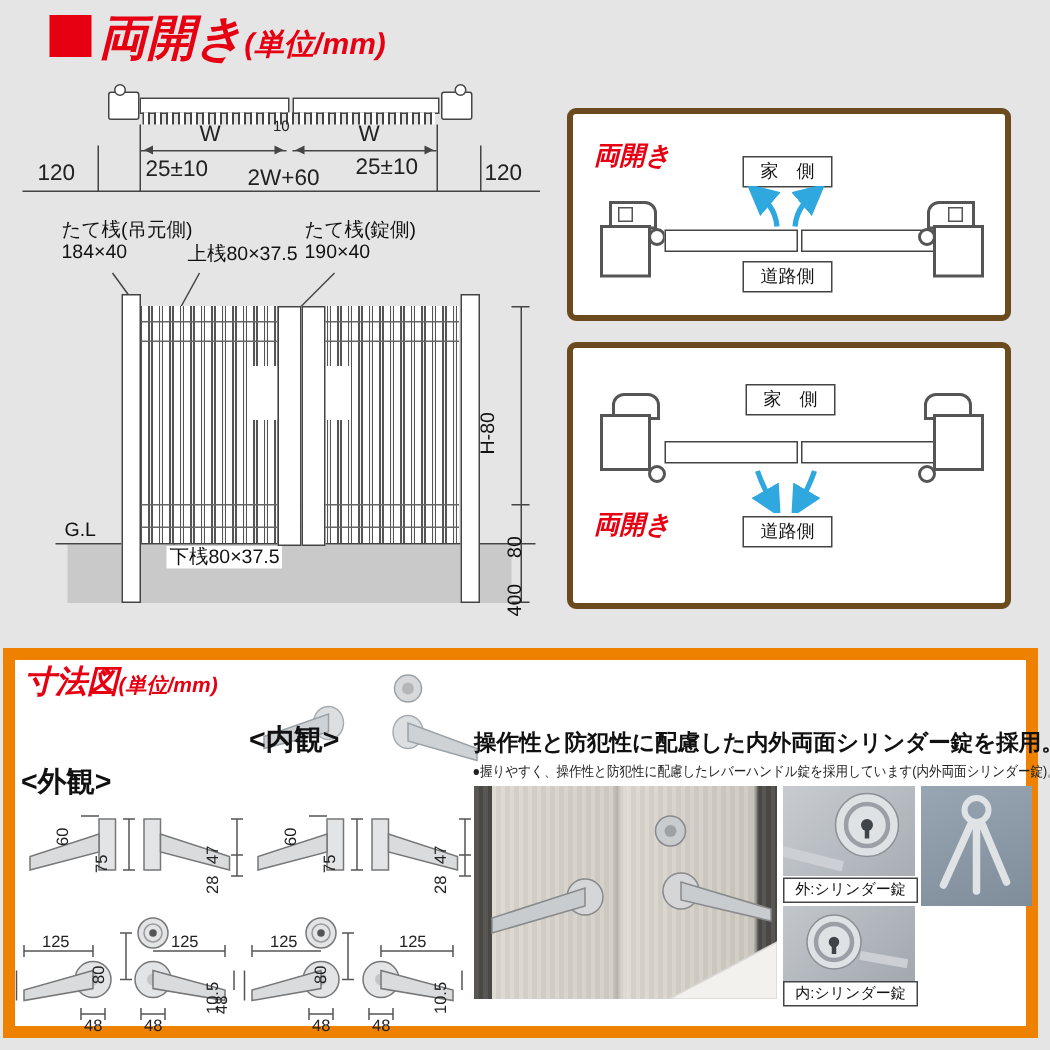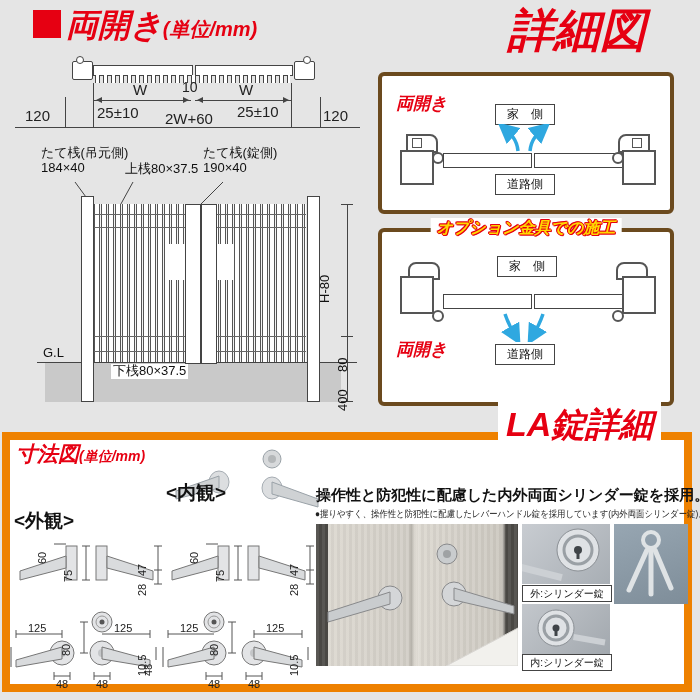--- a/index.html
+++ b/index.html
@@ -32,33 +32,32 @@
 </style>
 </head>
 <body>
 
 <div id="page">
 
   <div class="d" style="left:33px;top:10px;width:28px;height:28px;background:#E60012;"></div>
   <div class="d bi red" style="left:66px;top:4px;font-size:32px;white-space:nowrap;">
     <span>両開き</span><span style="font-size:20px;">(単位/mm)</span>
   </div>
-  <div class="d bi red" style="left:508px;top:0px;font-size:46px;white-space:nowrap;">詳細図</div>
 
   <div class="d" style="left:15px;top:55px;width:345px;height:85px;">
     <div class="d" style="left:57px;top:6px;width:19px;height:17px;border:1px solid #444;background:#fff;border-radius:2px;"></div>
     <div class="d" style="left:61px;top:1px;width:6px;height:6px;border:1px solid #444;border-radius:50%;background:#fff;"></div>
     <div class="d" style="left:279px;top:6px;width:19px;height:17px;border:1px solid #444;background:#fff;border-radius:2px;"></div>
     <div class="d" style="left:288px;top:1px;width:6px;height:6px;border:1px solid #444;border-radius:50%;background:#fff;"></div>
     <div class="d" style="left:78px;top:10px;width:98px;height:9px;border:1px solid #444;background:#fff;"></div>
     <div class="d" style="left:180px;top:10px;width:96px;height:9px;border:1px solid #444;background:#fff;"></div>
     <div class="teeth" style="left:80px;top:20px;width:195px;height:8px;"></div>
 
     <span class="dimtxt" style="left:118px;top:26px;">W</span>
-    <span class="dimtxt" style="left:167px;top:24px;font-size:14px;">10</span>
+    <span class="dimtxt" style="left:167px;top:24px;font-size:10px;">10</span>
     <span class="dimtxt" style="left:224px;top:26px;">W</span>
 
     <div class="line arrL arrR" style="left:79px;top:45px;width:97px;height:1px;"></div>
     <div class="line arrL arrR" style="left:180px;top:45px;width:96px;height:1px;"></div>
 
     <span class="dimtxt" style="left:82px;top:49px;">25±10</span>
     <span class="dimtxt" style="left:150px;top:55px;">2W+60</span>
     <span class="dimtxt" style="left:222px;top:48px;">25±10</span>
     <span class="dimtxt" style="left:10px;top:52px;">120</span>
     <span class="dimtxt" style="left:308px;top:52px;">120</span>
@@ -133,21 +132,20 @@
     <div class="gatebar" style="left:61px;top:77px;width:87px;"></div>
     <div class="gatebar" style="left:152px;top:77px;width:87px;"></div>
     <div class="hinge" style="left:230px;top:76px;"></div>
     <div class="postbox" style="left:236px;top:58px;width:28px;height:15px;border-radius:8px 0 0 0;"></div>
     <div class="postbox" style="left:250px;top:62px;width:8px;height:8px;border-width:1.5px;"></div>
     <div class="postbox" style="left:240px;top:74px;width:30px;height:31px;"></div>
     <div class="whitebox" style="left:113px;top:98px;width:58px;height:19px;font-size:12px;line-height:19px;">道路側</div>
   </div>
 
   <div class="instbox" style="left:378px;top:228px;height:170px;">
-    <div class="boxtitle" style="color:#FFD800;text-shadow:-1px 0 #E60012,1px 0 #E60012,0 -1px #E60012,0 1px #E60012,1px 1px #E60012,-1px -1px #E60012;font-size:16px;">オプション金具での施工</div>
     <div class="whitebox" style="left:115px;top:24px;width:58px;height:19px;font-size:12px;line-height:19px;">家　側</div>
     <div class="postbox" style="left:26px;top:30px;width:28px;height:14px;border-radius:8px 8px 0 0;"></div>
     <div class="postbox" style="left:18px;top:44px;width:30px;height:34px;"></div>
     <div class="gatebar" style="left:61px;top:62px;width:87px;"></div>
     <div class="gatebar" style="left:152px;top:62px;width:87px;"></div>
     <div class="hinge" style="left:50px;top:78px;"></div>
     <div class="hinge" style="left:230px;top:78px;"></div>
     <div class="postbox" style="left:234px;top:30px;width:28px;height:14px;border-radius:8px 8px 0 0;"></div>
     <div class="postbox" style="left:240px;top:44px;width:30px;height:34px;"></div>
     <svg class="d" style="left:105px;top:80px;" width="74" height="30" viewBox="0 0 74 30">
@@ -157,21 +155,20 @@
           </marker>
         </defs>
       <path d="M18,2 C22,14 26,20 30,27" stroke="#2FA8E0" stroke-width="3.5" fill="none" marker-end="url(#aho)"></path>
       <path d="M56,2 C52,14 48,20 44,27" stroke="#2FA8E0" stroke-width="3.5" fill="none" marker-end="url(#aho)"></path>
     </svg>
     <div class="whitebox" style="left:113px;top:112px;width:58px;height:19px;font-size:12px;line-height:19px;">道路側</div>
     <span class="sidelabel" style="left:14px;top:106px;">両開き</span>
   </div>
 
   <div class="d" style="left:2px;top:432px;width:690px;height:260px;border:8px solid #EE8100;background:#fff;box-sizing:border-box;"></div>
-  <div class="d bi red" style="left:498px;top:402px;font-size:34px;background:#fff;padding:0 8px;z-index:5;white-space:nowrap;">LA錠詳細</div>
 
   <div class="d bi red" style="left:16px;top:440px;font-size:21px;white-space:nowrap;">
     <span>寸法図</span><span style="font-size:14px;">(単位/mm)</span>
   </div>
 
   <svg class="d" style="left:172px;top:442px;" width="150" height="80" viewBox="0 0 150 80">
     <circle cx="100" cy="17" r="9" fill="#d7d9db" stroke="#9aa2a8"></circle>
     <circle cx="100" cy="17" r="4" fill="#b4b7b9"></circle>
     <ellipse cx="47" cy="40" rx="10" ry="11" fill="#dcdee0" stroke="#a6adb3"></ellipse>
     <polygon points="47,34 47,46 4,57 4,49" fill="#cfd2d4" stroke="#9aa2a8"></polygon>

